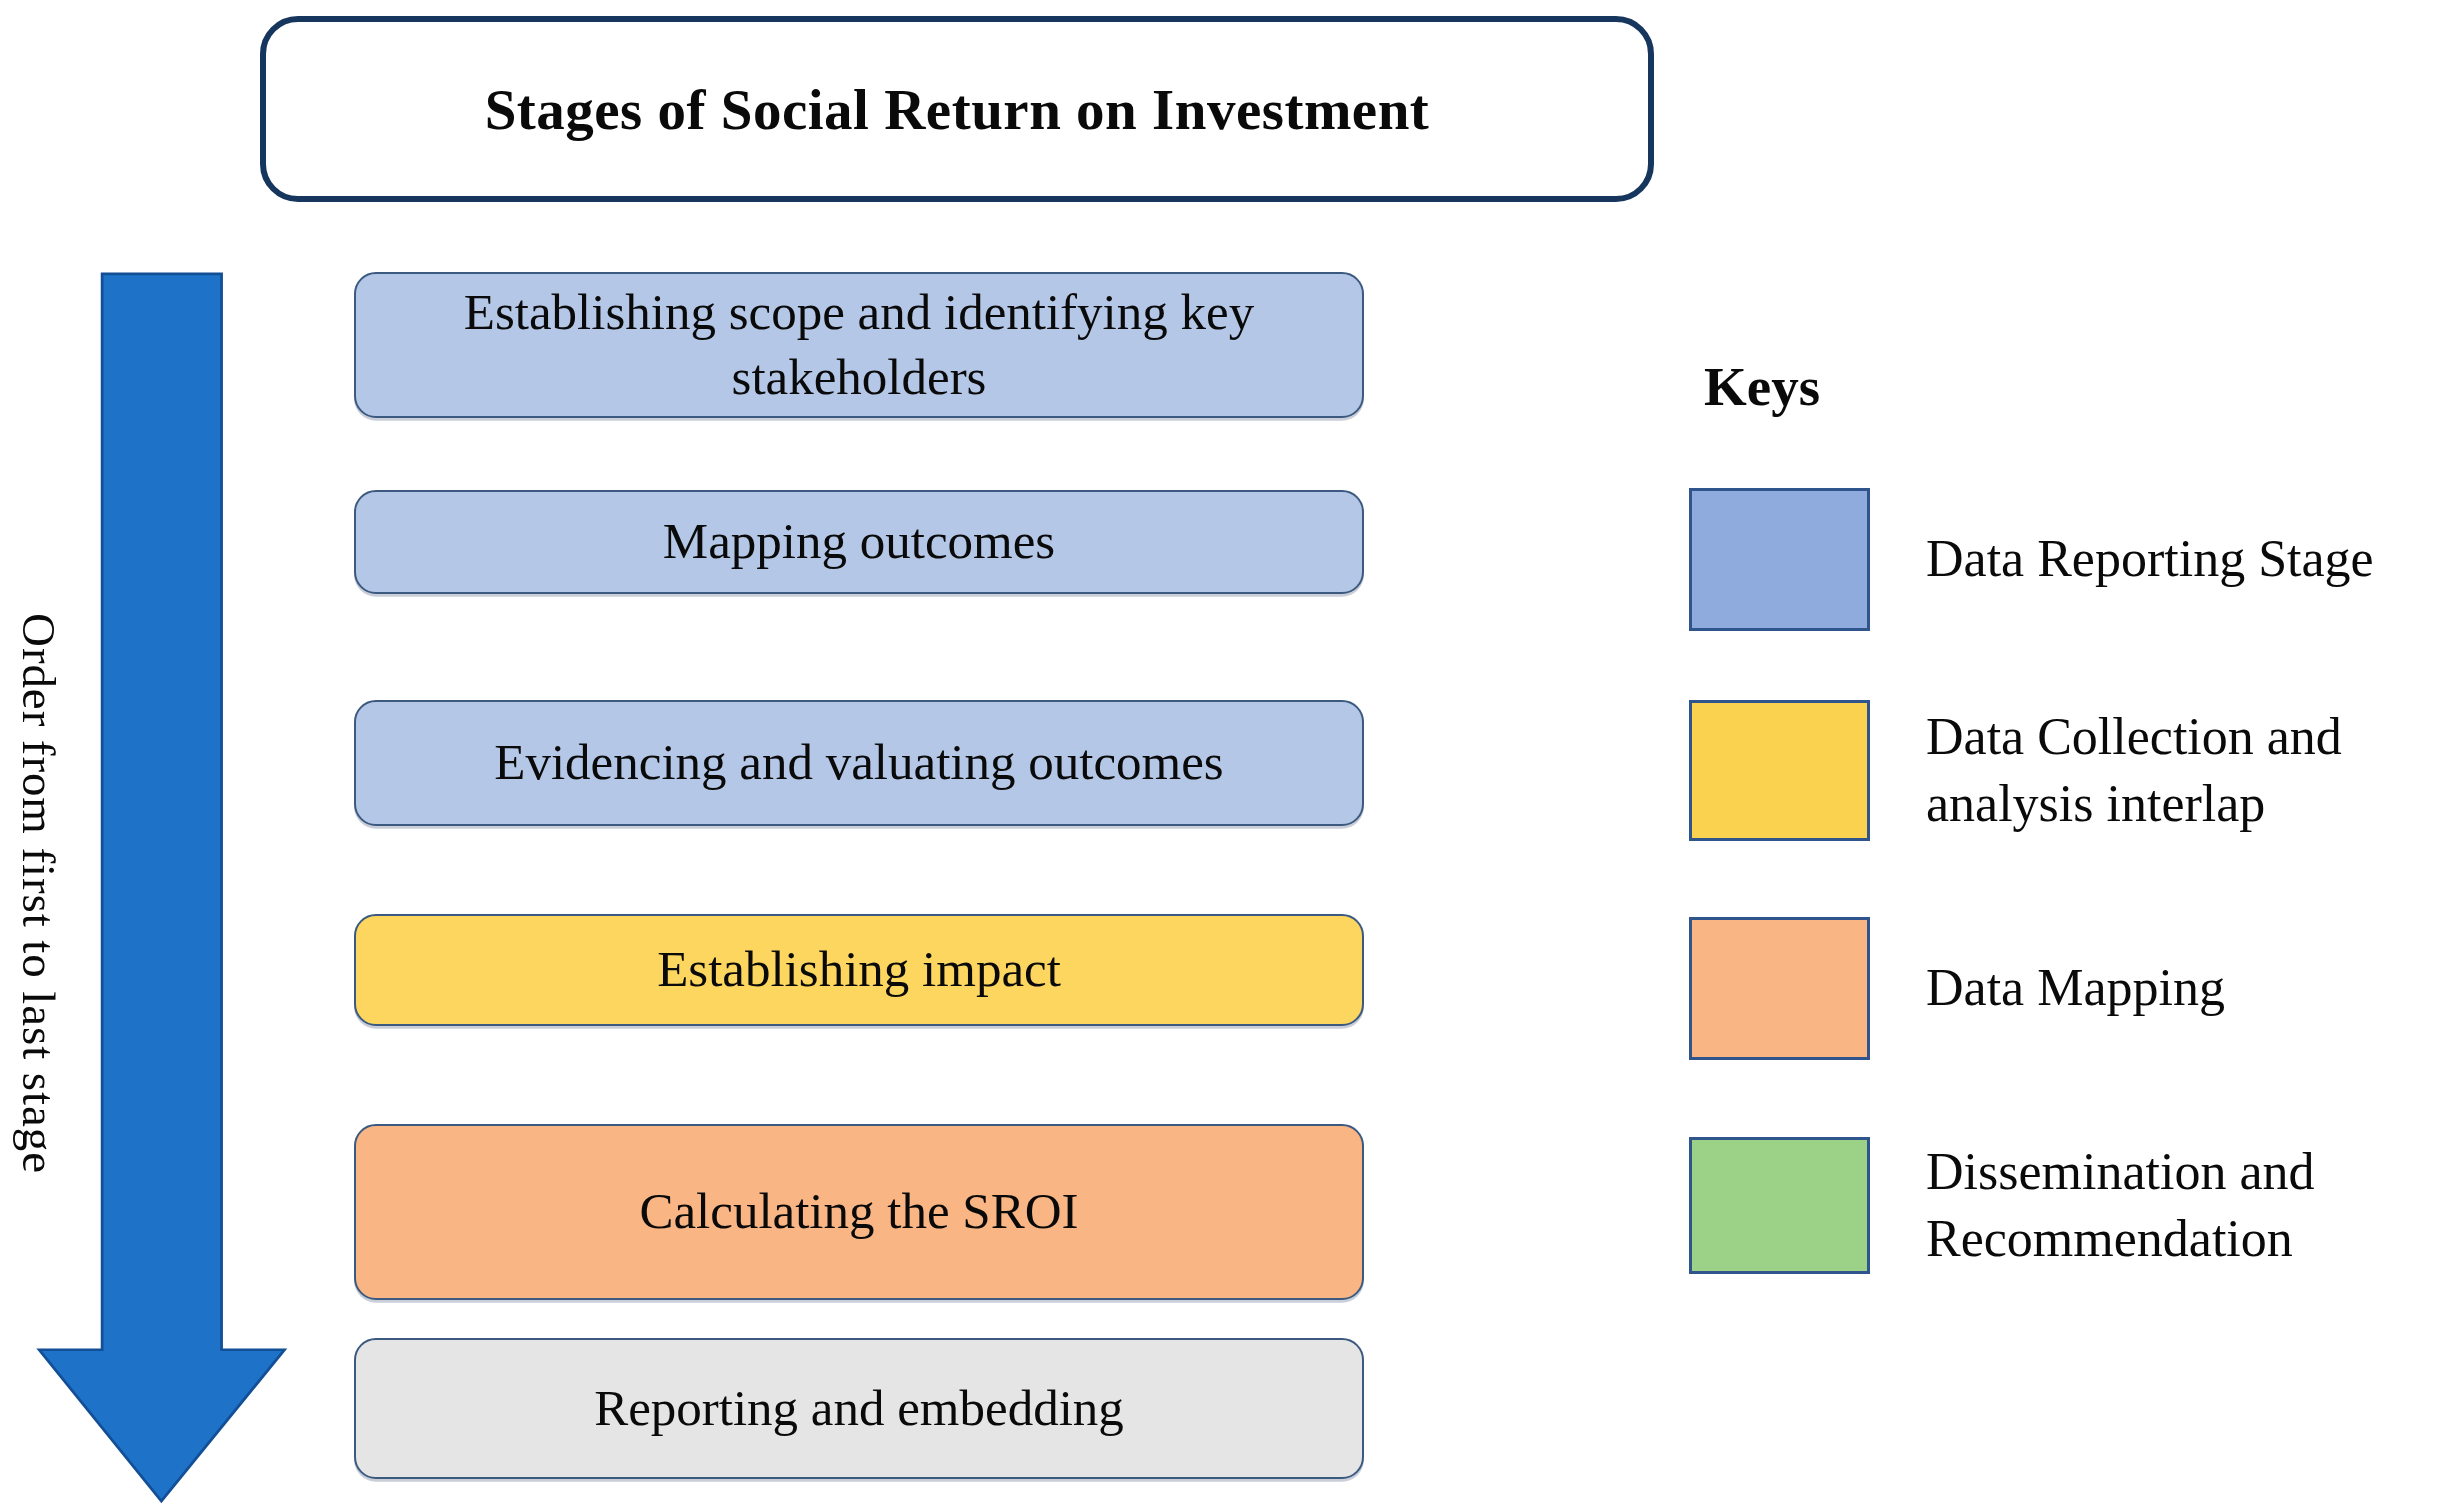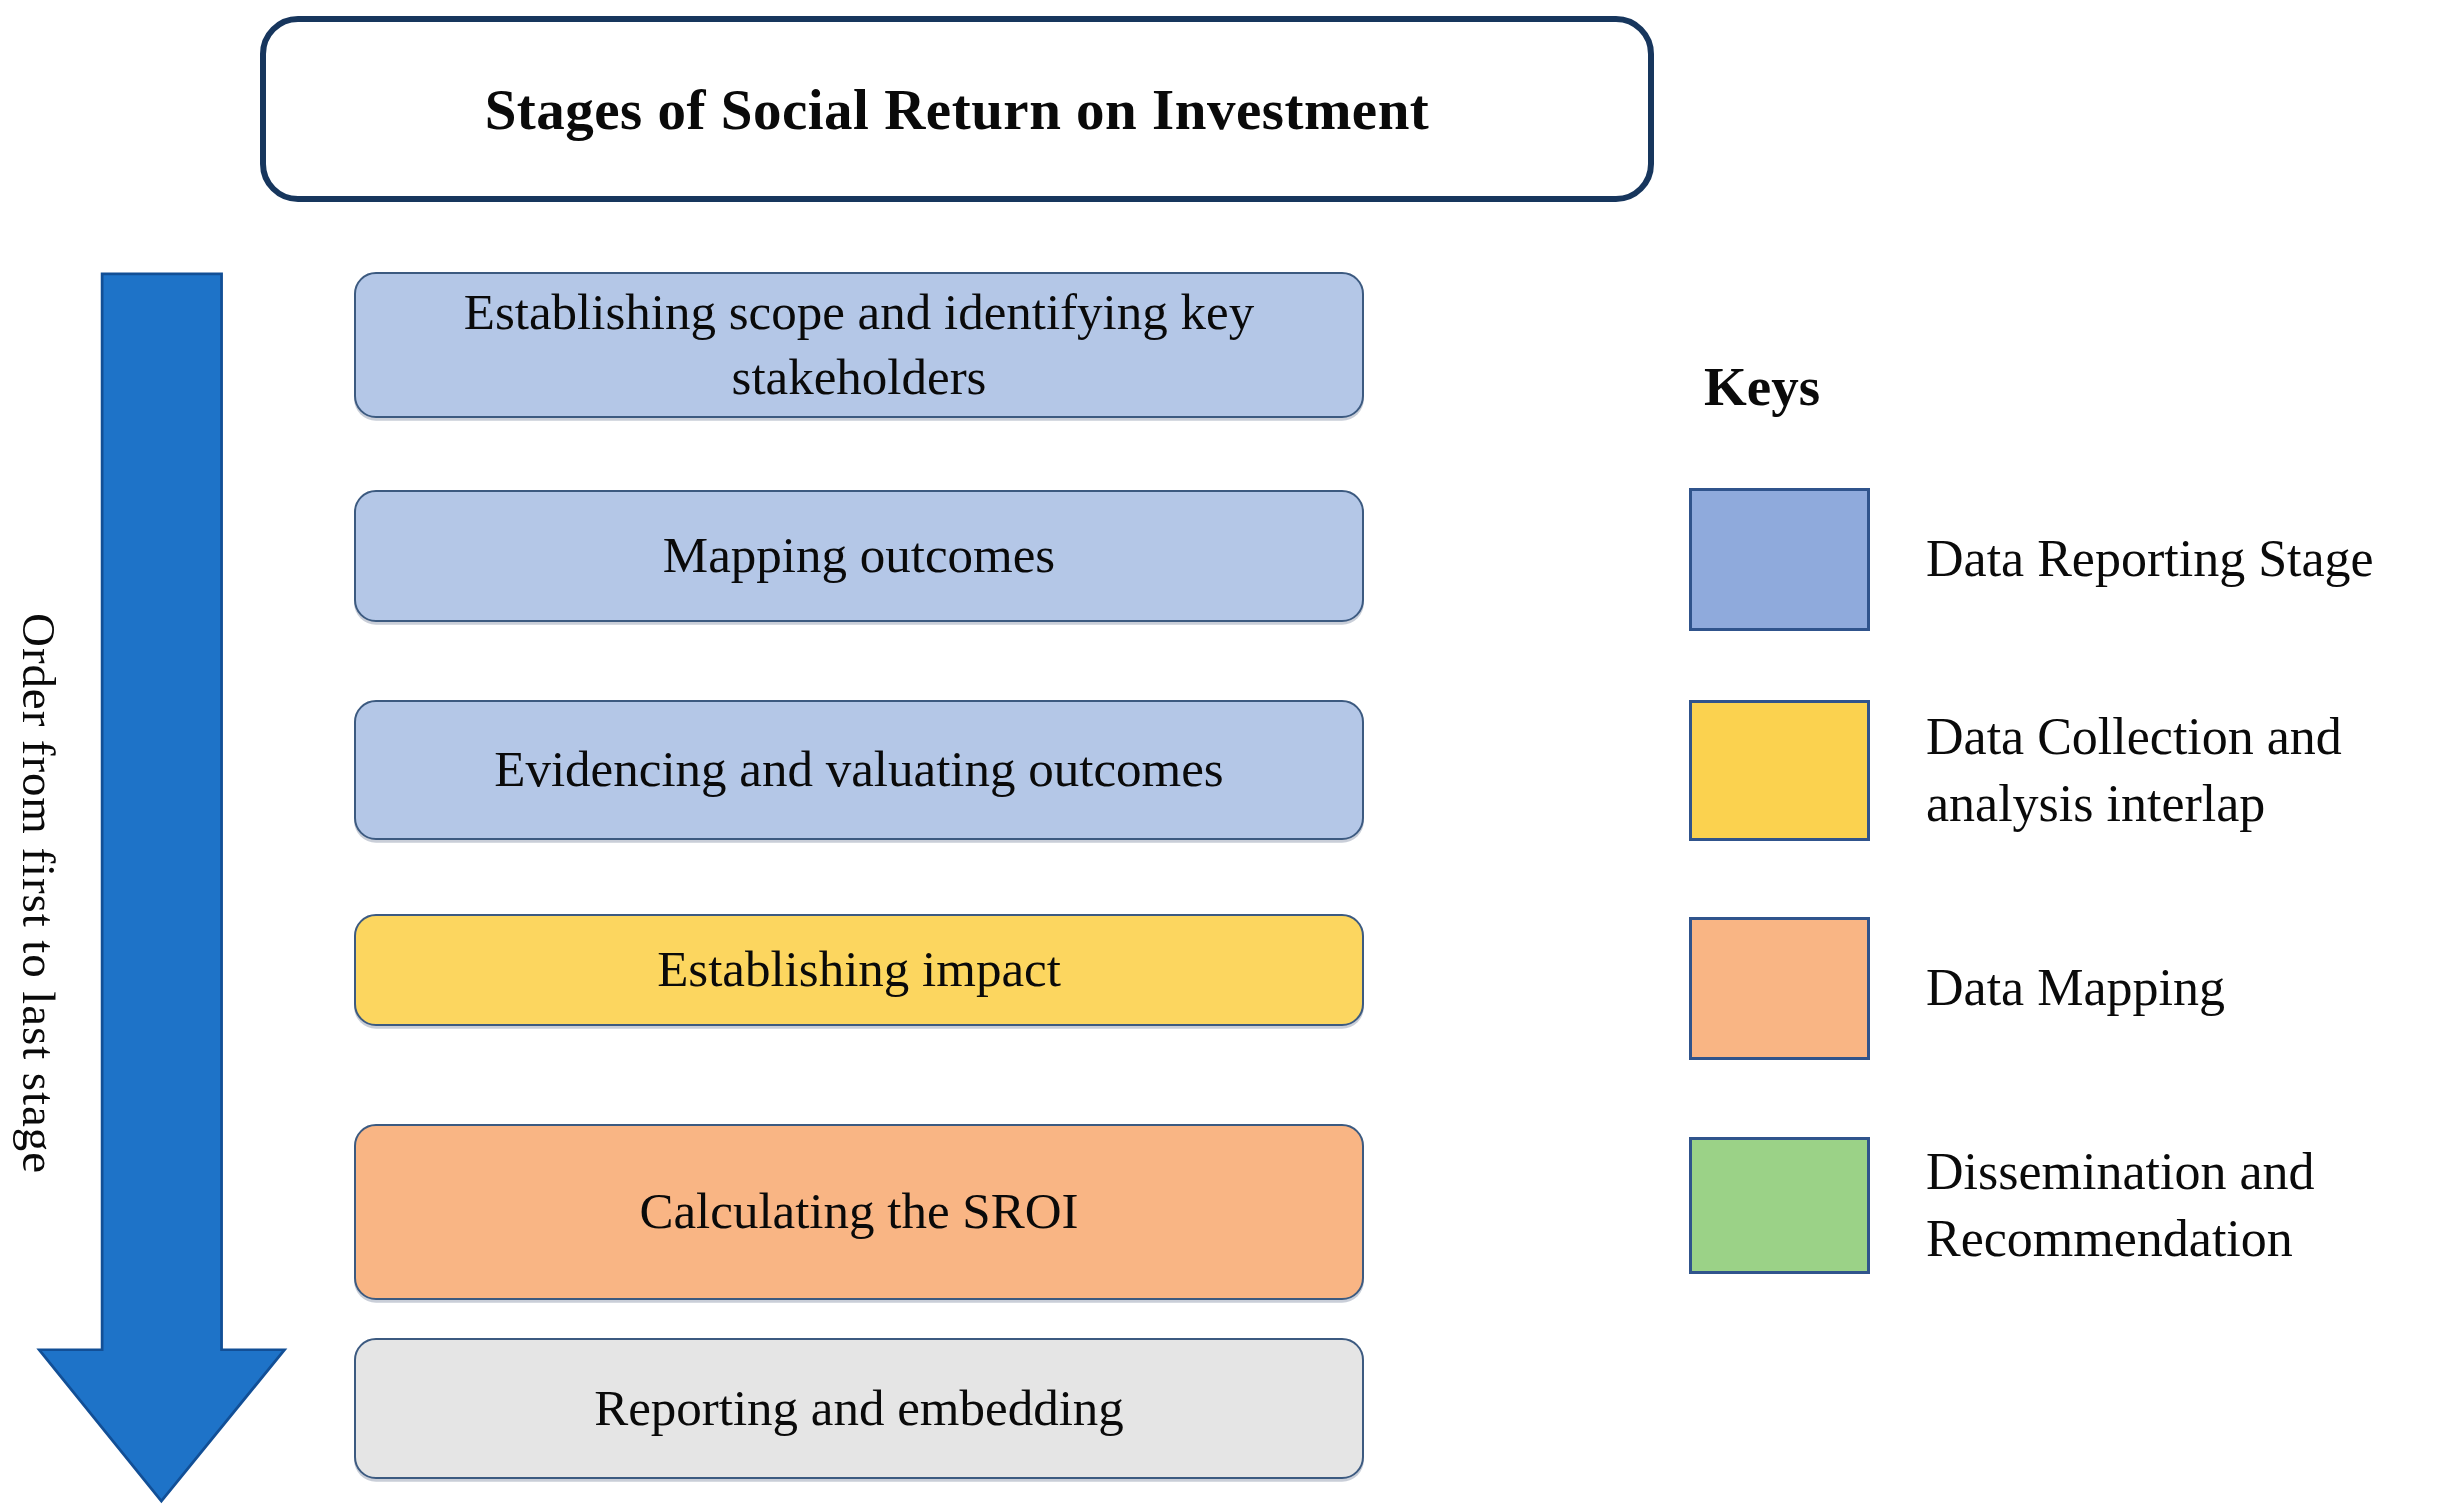--- a/index.html
+++ b/index.html
@@ -17,22 +17,22 @@
   .title-text{font-size:57px;font-weight:bold;letter-spacing:0.5px;text-align:center;}
   
   .stage{
     left:354px;width:1010px;box-sizing:border-box;
     border:2.7px solid #3C5A80;border-radius:22px;
     display:flex;align-items:center;justify-content:center;text-align:center;
     padding:0 38px;font-size:51px;line-height:1.28;
     box-shadow:0 2.7px 0 rgba(40,60,100,.25);
   }
   .stage-1{top:272px;height:146px;}
-  .stage-2{top:490px;height:132px;}
-  .stage-3{top:700px;height:140px;align-items:center;}
+  .stage-2{top:490px;height:104px;}
+  .stage-3{top:700px;height:126px;align-items:center;}
   .stage-4{top:914px;height:112px;}
   .stage-5{top:1124px;height:176px;}
   .stage-6{top:1338px;height:141px;}
   
   .arrow-svg{left:0;top:0;width:310px;height:1506px;}
   .flow-label{
     left:-354px;top:866px;width:784px;height:55px;
     transform:rotate(90deg);transform-origin:center center;
     font-size:47px;text-align:center;line-height:55px;letter-spacing:0.9px;white-space:nowrap;
   }

